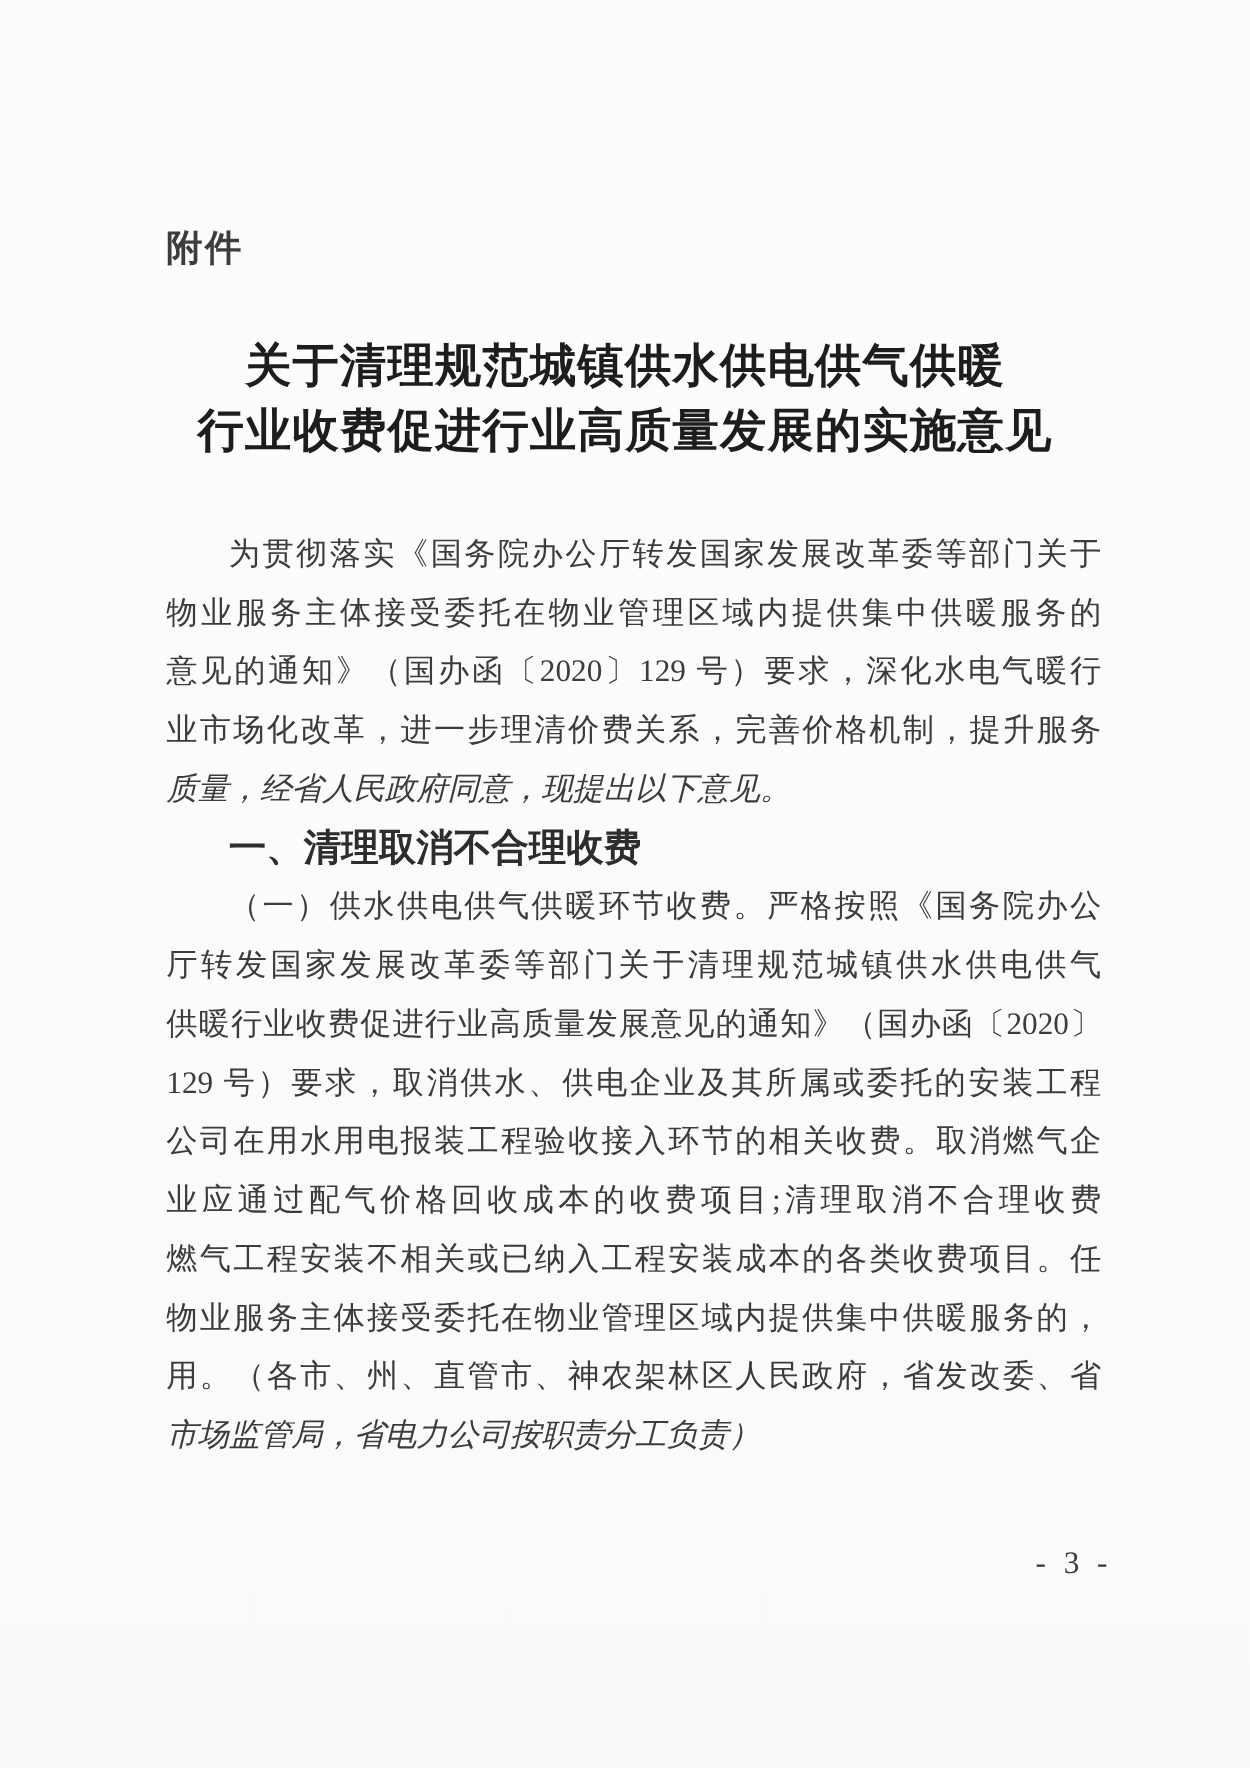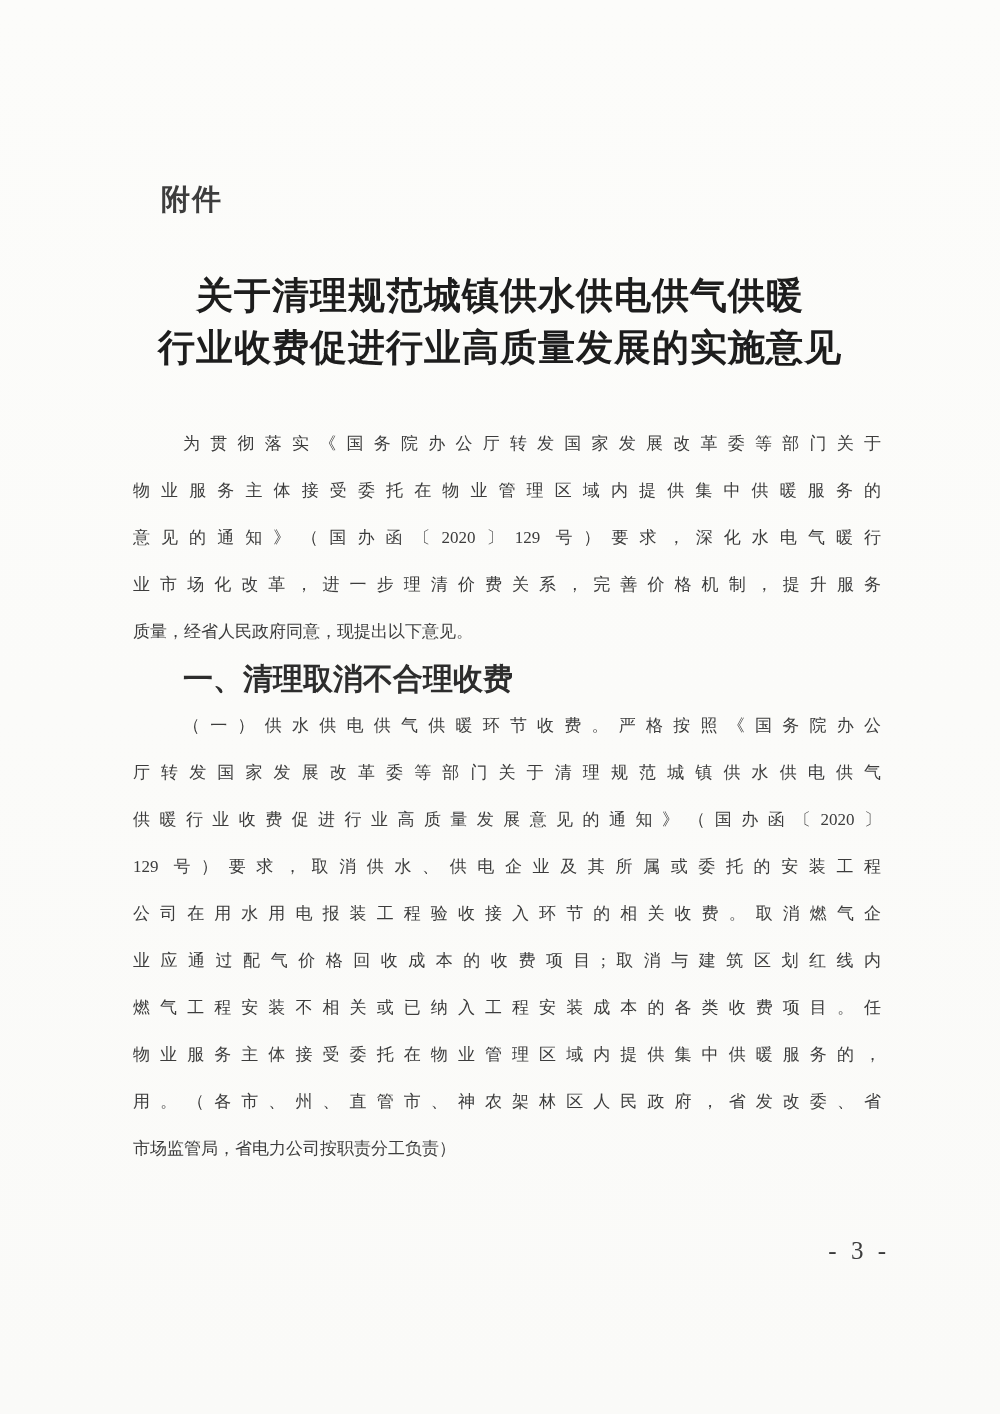--- a/index.html
+++ b/index.html
@@ -23,52 +23,52 @@
   .attachment-label {
     position: absolute;
     left: 133px;
     top: 182px;
     font-family: "Liberation Sans", sans-serif;
     font-weight: 600;
     font-size: 29px;
     line-height: 34px;
     color: #3d3d3d;
     letter-spacing: 2px;
-    margin-left: 28px;
   }
   .doc-title {
     position: absolute;
     left: 0;
     top: 270px;
     width: 1000px;
     text-align: center;
-    font-family: Liberation Serif, serif;
+    font-family: Liberation Mono, monospace;
     font-weight: 700;
     font-size: 37px;
     line-height: 52px;
     color: #1d1d1d;
     letter-spacing: 1px;
   }
   .body-text {
     position: absolute;
     left: 133px;
     top: 420px;
     width: 748px;
   }
   .ln {
-    font-size: 17px;
+    font-size: 25px;
     height: 47px;
     line-height: 47px;
     color: #3c3c3c;
     text-align: justify;
     text-align-last: justify;
     overflow: hidden;
   }
   .ln.end {
     text-align-last: left;
+    font-style: italic;
   }
   .ln.indent {
     text-indent: 50px;
   }
   .ln.heading {
     font-family: "Liberation Sans", sans-serif;
     font-weight: 700;
     font-size: 30px;
     color: #2d2d2d;
     text-align-last: left;
@@ -104,21 +104,21 @@
     <div class="ln">业市场化改革，进一步理清价费关系，完善价格机制，提升服务</div>
     <div class="ln end">质量，经省人民政府同意，现提出以下意见。</div>
 
     <div class="ln heading">一、清理取消不合理收费</div>
 
     <div class="ln indent">（一）供水供电供气供暖环节收费。严格按照《国务院办公</div>
     <div class="ln">厅转发国家发展改革委等部门关于清理规范城镇供水供电供气</div>
     <div class="ln">供暖行业收费促进行业高质量发展意见的通知》（国办函〔2020〕</div>
     <div class="ln">129 号）要求，取消供水、供电企业及其所属或委托的安装工程</div>
     <div class="ln">公司在用水用电报装工程验收接入环节的相关收费。取消燃气企</div>
-    <div class="ln">业应通过配气价格回收成本的收费项目;取消与建筑区划红线内</div>
+    <div class="ln">业应通过配气价格回收成本的收费项目;清理取消不合理收费</div>
     <div class="ln">燃气工程安装不相关或已纳入工程安装成本的各类收费项目。任</div>
     <div class="ln">物业服务主体接受委托在物业管理区域内提供集中供暖服务的，</div>
     <div class="ln">用。（各市、州、直管市、神农架林区人民政府，省发改委、省</div>
     <div class="ln end">市场监管局，省电力公司按职责分工负责）</div>
 
   </div>
 
   <div class="page-number">- 3 -</div>
 
 </div>

